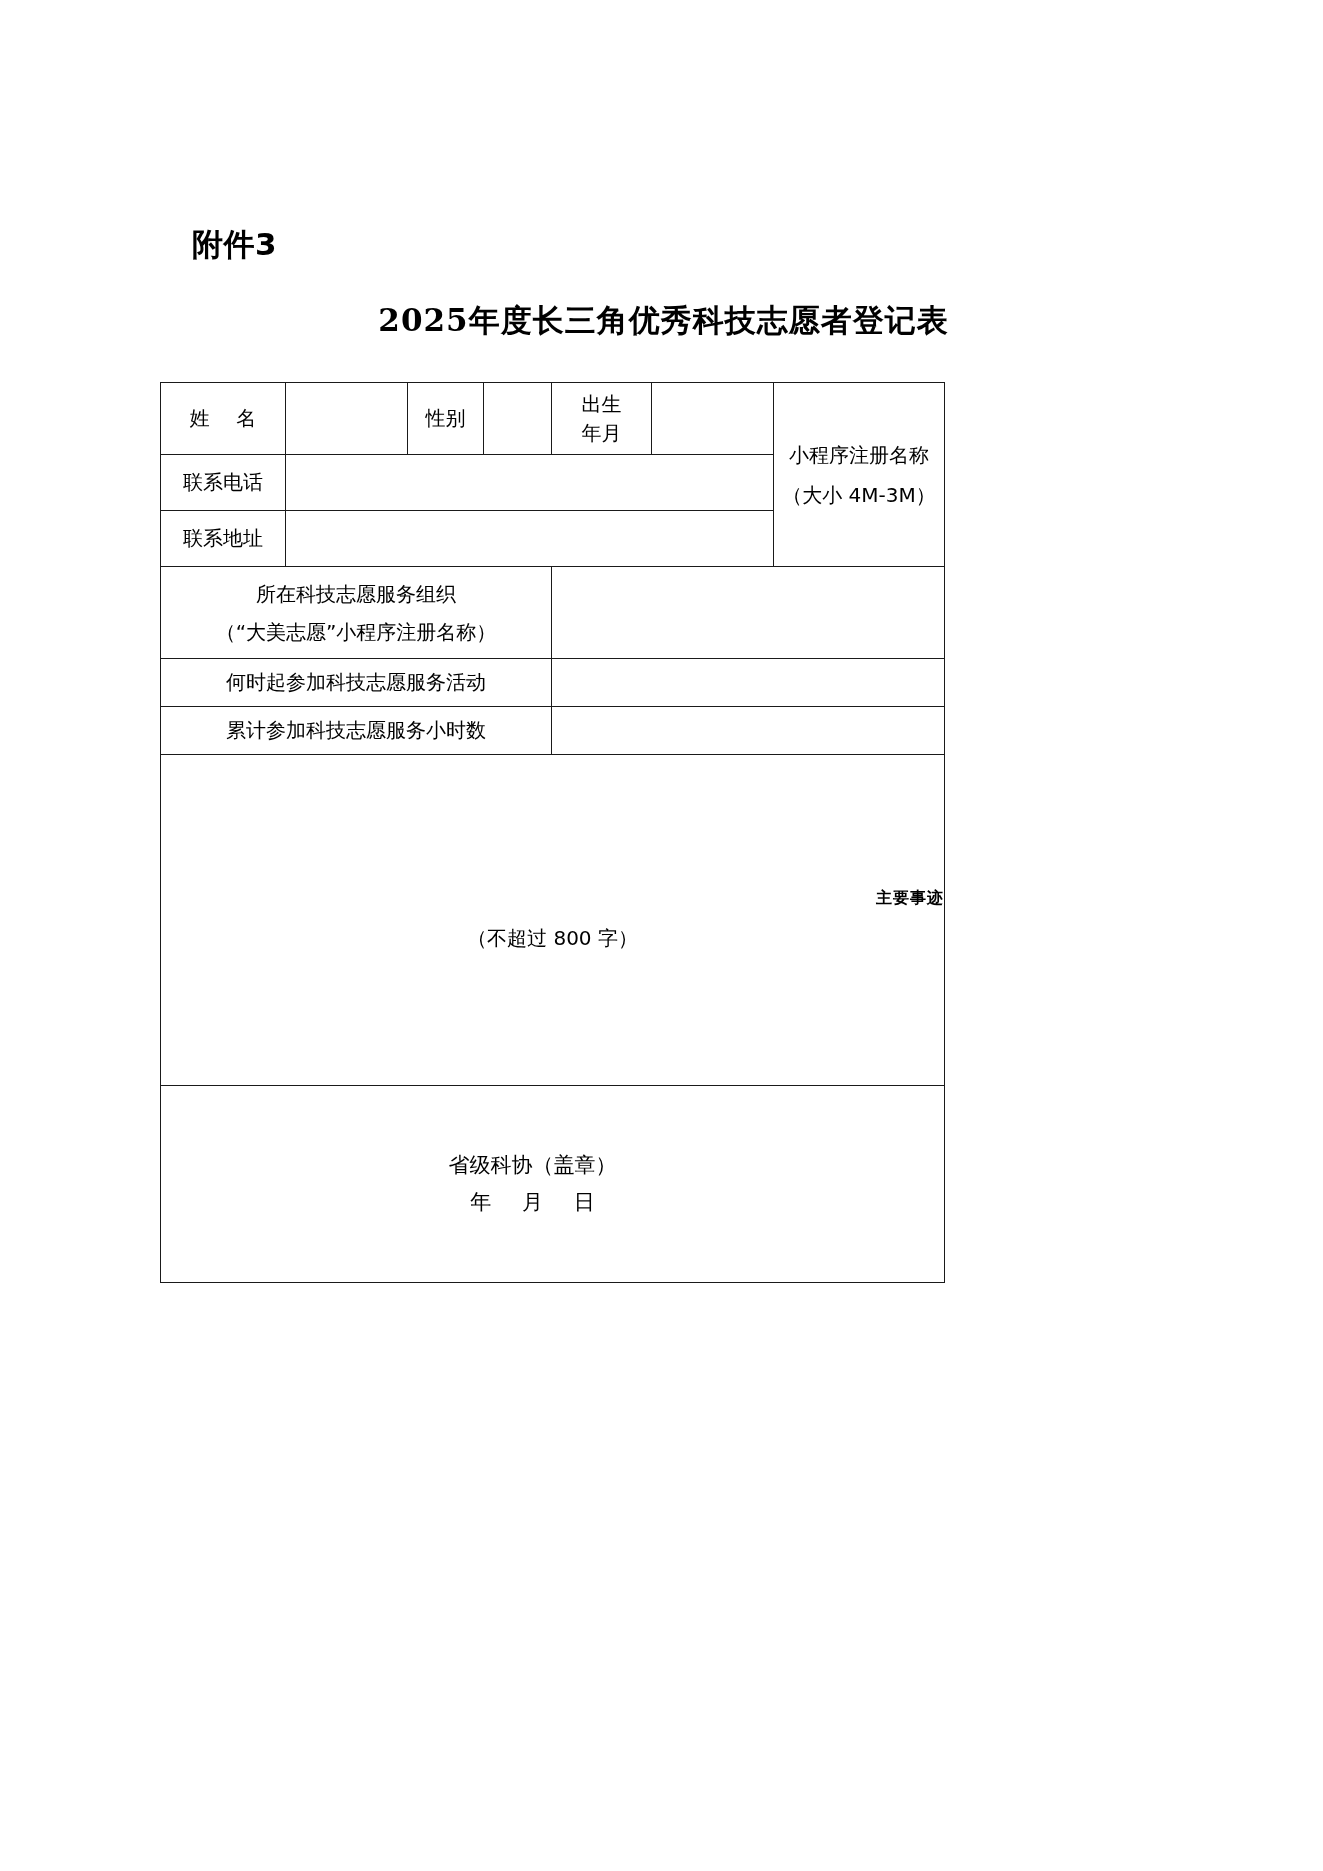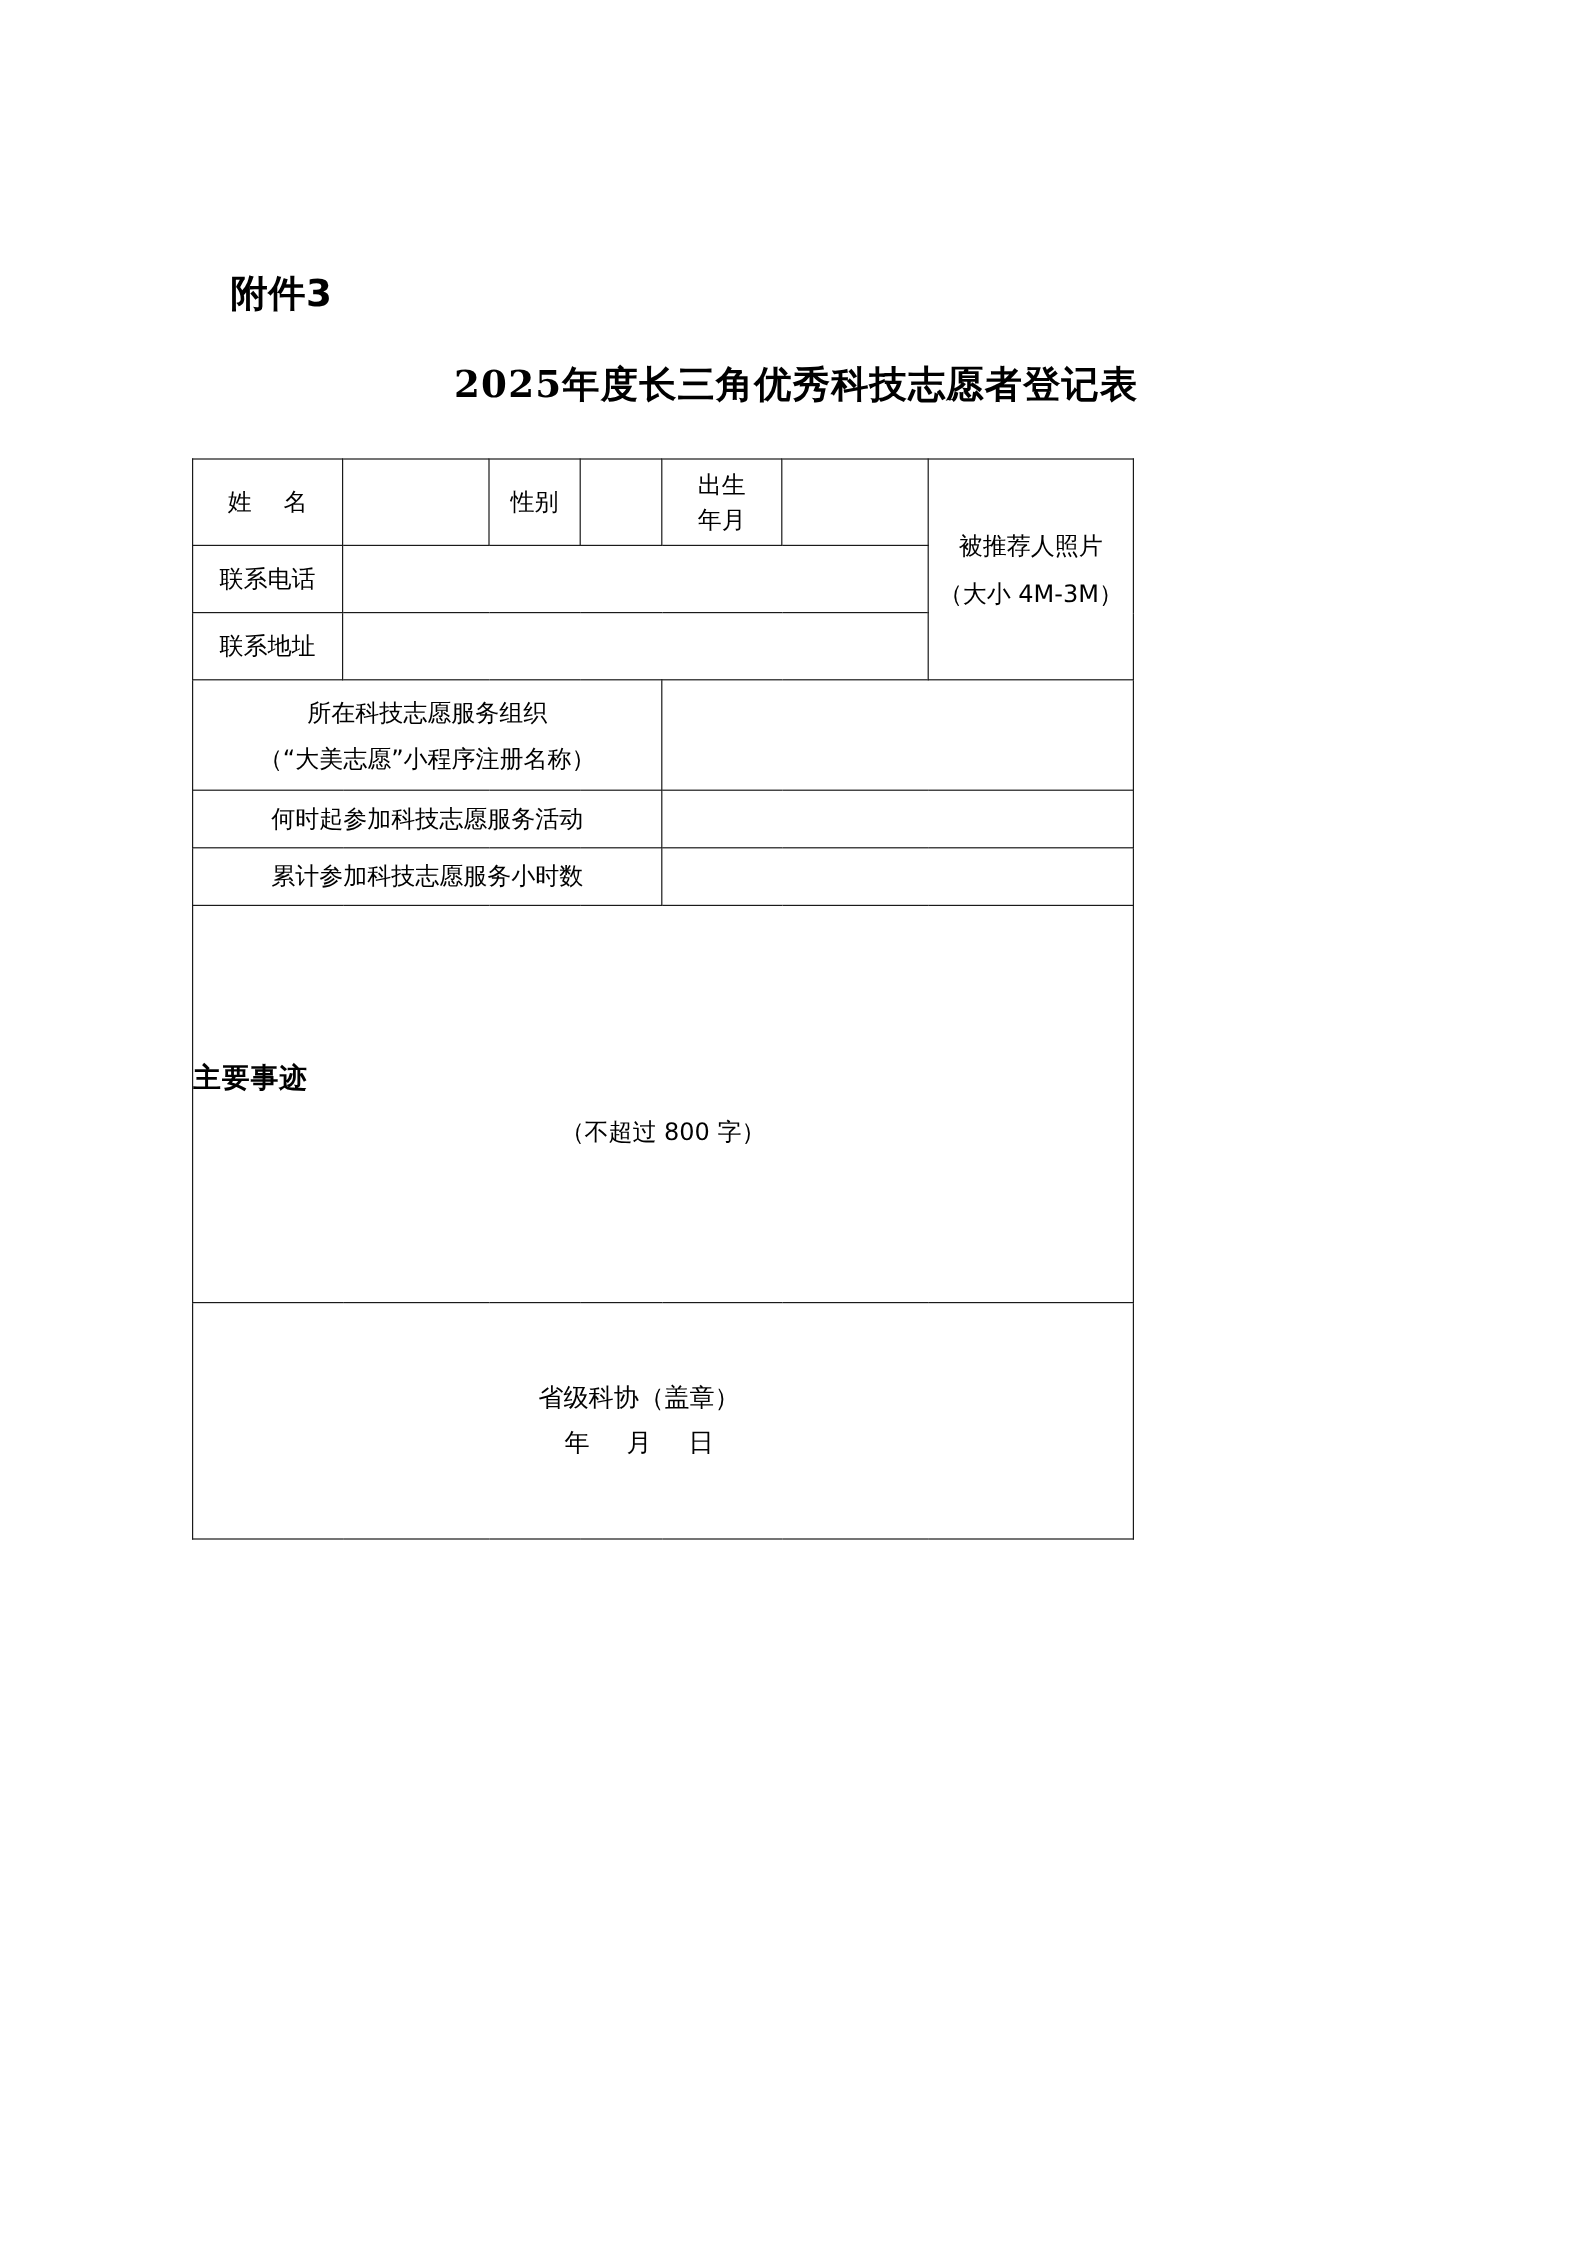--- a/index.html
+++ b/index.html
@@ -84,24 +84,24 @@
     font-size: 20px;
     line-height: 1.9;
     padding: 8px 10px;
   }
   .deeds-cell {
     height: 330px;
     vertical-align: top;
     padding-top: 14px;
   }
   .deeds-title {
-    text-align: left;
+    text-align: right;
     font-family: "DejaVu Sans", "Liberation Sans", sans-serif;
     font-weight: bold;
-    font-size: 23px;
+    font-size: 16px;
     letter-spacing: 1px;
     margin-bottom: 16px;
   }
   .deeds-sub {
     text-align: center;
     font-family: "DejaVu Sans", "Liberation Sans", sans-serif;
     font-size: 20px;
   }
   .sign-cell {
     height: 196px;
@@ -158,21 +158,21 @@
     <tbody>
       <tr class="h-row-1">
         <td class="lbl lbl-spaced">姓  名</td>
         <td class="cell-blank"></td>
         <td class="lbl">性别</td>
         <td class="cell-blank"></td>
         <td class="lbl">出生
 年月</td>
         <td class="cell-blank"></td>
         <td class="photo-cell" rowspan="3">
-          <div>被推荐人照片</div>
+          <div>小程序注册名称</div>
           <div>（大小 4M-3M）</div>
         </td>
       </tr>
       <tr class="h-row-2">
         <td class="lbl">联系电话</td>
         <td class="cell-blank" colspan="5"></td>
       </tr>
       <tr class="h-row-3">
         <td class="lbl">联系地址</td>
         <td class="cell-blank" colspan="5"></td>

